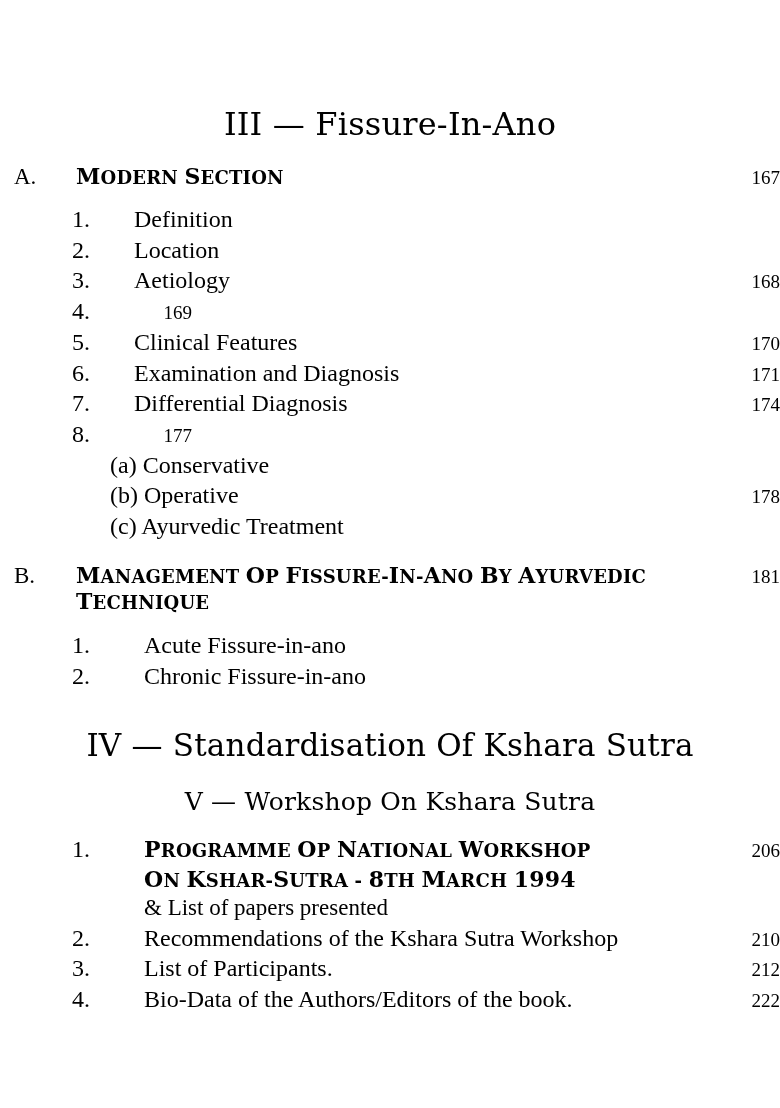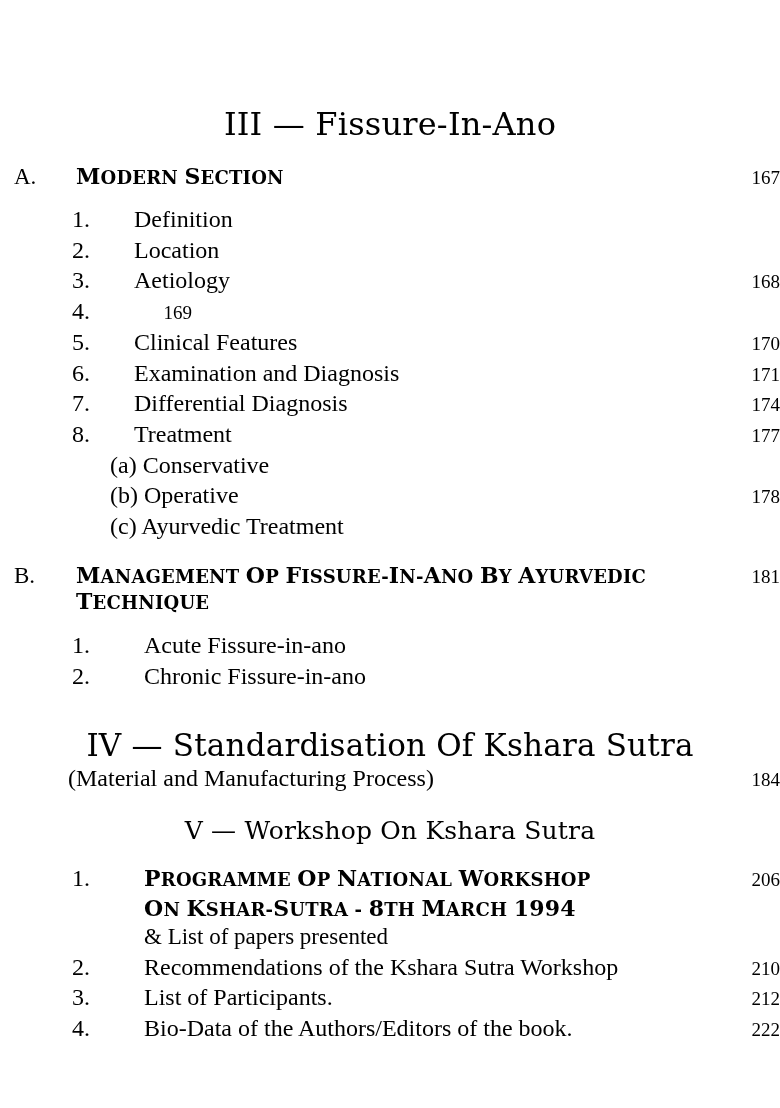--- a/index.html
+++ b/index.html
@@ -172,21 +172,20 @@
       <span class="txt">Examination and Diagnosis</span>
       <span class="page-no">171</span>
     </div>
     <div class="row item-row">
       <span class="marker">7.</span>
       <span class="txt">Differential  Diagnosis</span>
       <span class="page-no">174</span>
     </div>
     <div class="row item-row">
       <span class="marker">8.</span>
-      <span class="txt">Treatment</span>
       <span class="page-no">177</span>
     </div>
     <div class="row item-row sub-row">
       <span class="marker"></span>
       <span class="txt">(a) Conservative</span>
       <span class="page-no"></span>
     </div>
     <div class="row item-row sub-row">
       <span class="marker"></span>
       <span class="txt">(b) Operative</span>
@@ -213,25 +212,20 @@
     </div>
     <div class="row item-row">
       <span class="marker">2.</span>
       <span class="txt">Chronic Fissure-in-ano</span>
       <span class="page-no"></span>
     </div>
   </div>
 
   <div class="chapter-title" id="chapter-4-title">IV — Standardisation Of Kshara Sutra</div>
 
-  <div class="row sub-title-row">
-    <span class="marker"></span>
-    <span class="txt">(Material and  Manufacturing  Process)</span>
-    <span class="page-no">184</span>
-  </div>
 
   <div class="chapter-title" id="chapter-5-title">V — Workshop On Kshara Sutra</div>
 
   <div class="list-block vlist">
     <div class="row item-row">
       <span class="marker">1.</span>
       <span class="txt sc-line"><span class="cap">P</span>ROGRAMME <span class="cap">O</span>P <span class="cap">N</span>ATIONAL <span class="cap">W</span>ORKSHOP</span>
       <span class="page-no">206</span>
     </div>
     <div class="row item-row cont-row">

